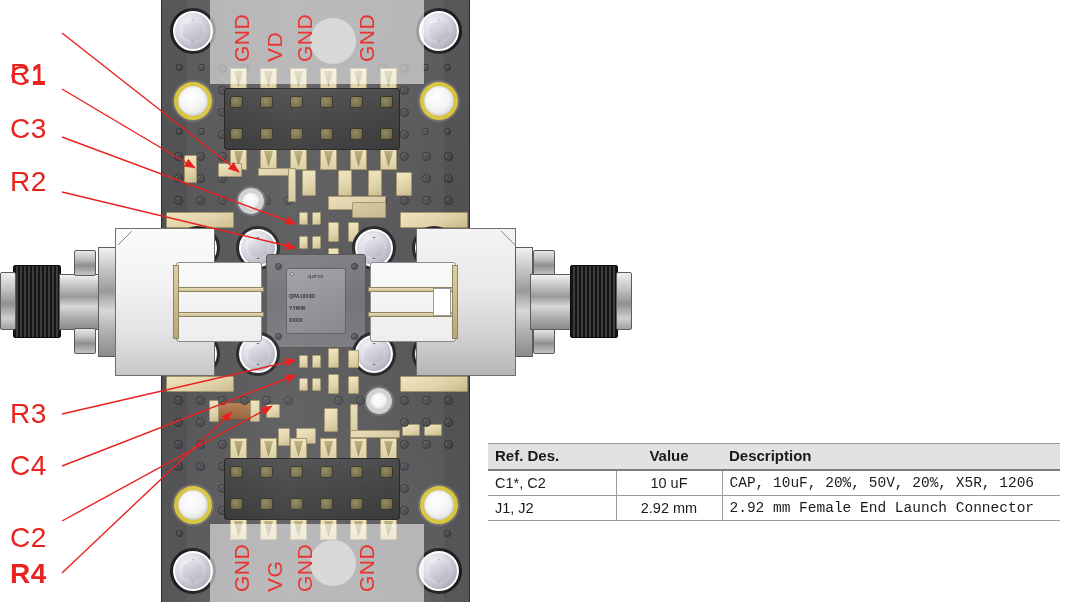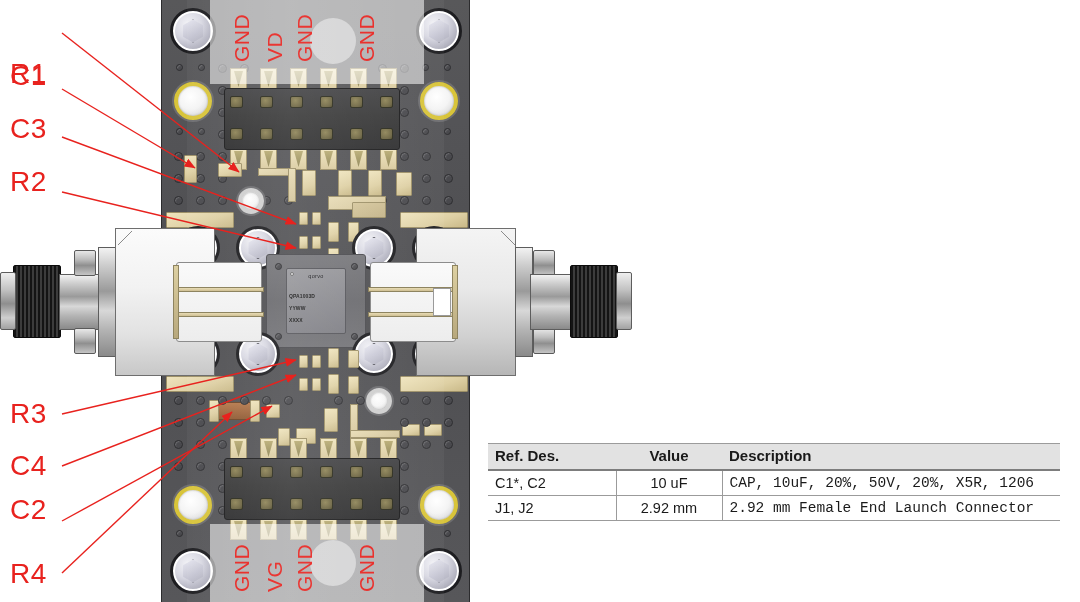--- a/index.html
+++ b/index.html
@@ -630,22 +630,22 @@
     <line x1="62" y1="573" x2="232" y2="412" stroke="#e8221e" stroke-width="1.4" marker-end="url(#ah)"></line>
   </svg>
 
   <div class="callout-label" style="left:10px; top:19px;margin-top:41px;">R1</div>
   <div class="callout-label" style="left:10px; top:62px;">C1</div>
   <div class="callout-label" style="left:10px; top:115px;">C3</div>
   <div class="callout-label" style="left:10px; top:168px;">R2</div>
 
   <div class="callout-label" style="left:10px; top:400px;">R3</div>
   <div class="callout-label" style="left:10px; top:452px;">C4</div>
-  <div class="callout-label" style="left:10px; top:496px;text-align:center;">C2</div>
-  <div class="callout-label" style="left:10px; top:560px;">R4</div>
+  <div class="callout-label" style="left:10px; top:524px;text-align:center;">C2</div>
+  <div class="callout-label" style="left:10px; top:560px;font-weight:bold;">R4</div>
 
   <table id="bom">
     <thead>
       <tr>
         <th class="c-ref">Ref. Des.</th>
         <th class="c-val">Value</th>
         <th class="c-desc">Description</th>
       </tr>
     </thead>
     <tbody>

